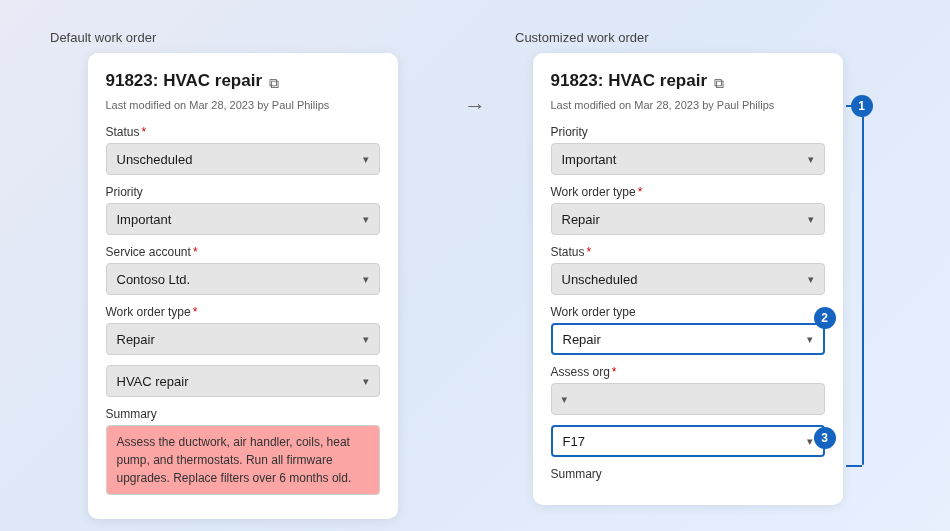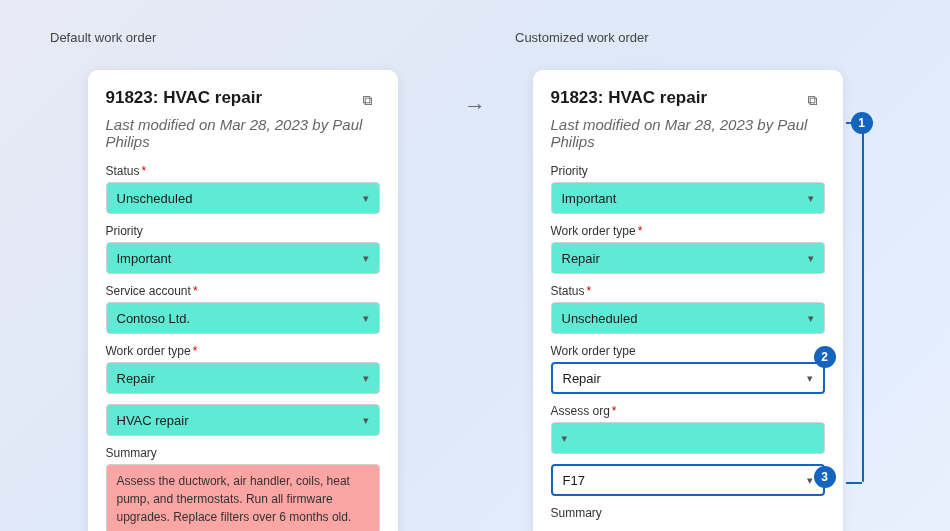--- a/index.html
+++ b/index.html
@@ -27,36 +27,36 @@
     .column {
       flex: 1;
       display: flex;
       flex-direction: column;
       align-items: center;
     }
 
     .column-title {
       font-size: 13px;
       color: #444;
-      margin-bottom: 25px;
+      margin-bottom: 8px;
       align-self: flex-start;
       padding-left: 10px;
     }
 
     .card {
       background: #ffffff;
       border-radius: 10px;
       box-shadow: 0 2px 12px rgba(0,0,0,0.08);
       padding: 18px 18px 14px 18px;
       width: 310px;
     }
 
     .card-header {
       display: flex;
-      justify-content: space-between;
+      justify-content: flex-start;
       align-items: flex-start;
       margin-bottom: 4px;
     }
 
     .card-title {
       font-size: 17px;
       font-weight: 600;
       color: #1a1a1a;
     }
 
@@ -65,24 +65,23 @@
       height: 24px;
       display: flex;
       align-items: center;
       justify-content: center;
       color: #555;
       font-size: 14px;
       cursor: pointer;
     }
 
     .card-subtitle {
-      font-size: 15px;
+      font-size: 11px;
       color: #666;
       margin-bottom: 14px;
-      font-style: italic;
     }
 
     .field-group {
       margin-bottom: 10px;
     }
 
     .field-label {
       font-size: 12px;
       color: #333;
       margin-bottom: 4px;
@@ -93,21 +92,21 @@
     .required-star {
       color: #c00;
       font-size: 12px;
     }
 
     .field-select {
       width: 100%;
       height: 32px;
       border: 1px solid #d0d0d0;
       border-radius: 4px;
-      background: #5eead4;
+      background: #e5e5e5;
       padding: 0 10px;
       display: flex;
       align-items: center;
       justify-content: space-between;
       font-size: 13px;
       color: #1a1a1a;
       cursor: pointer;
     }
 
     .field-select .chevron {

